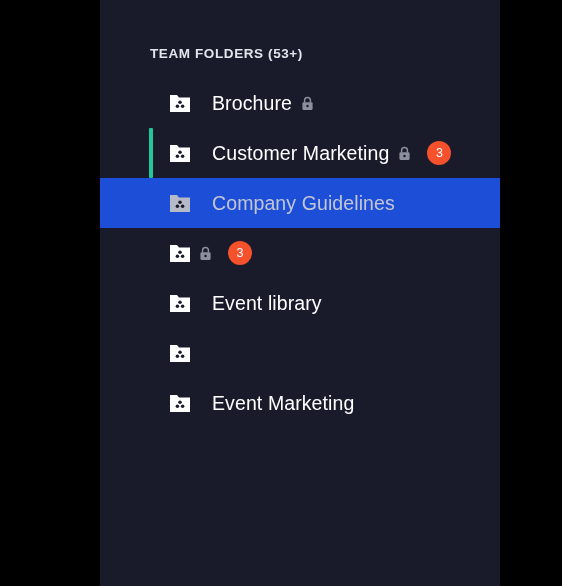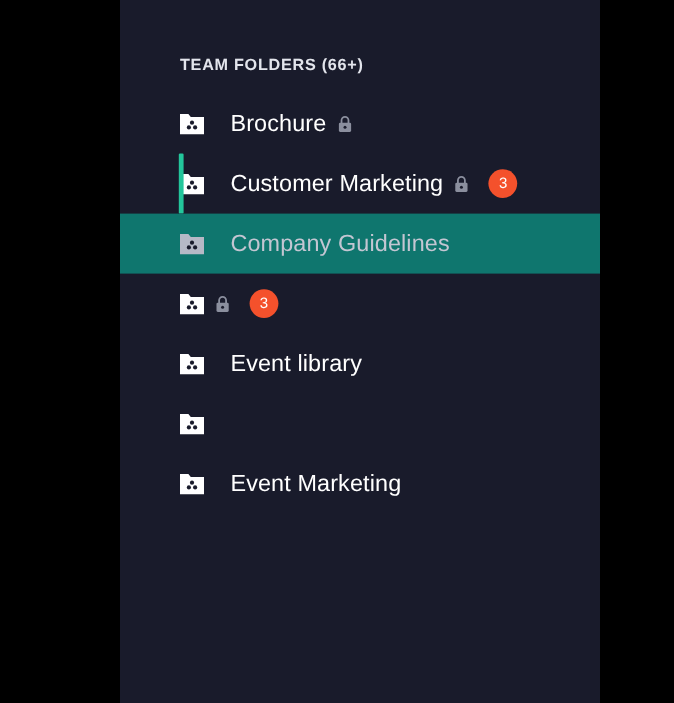--- a/index.html
+++ b/index.html
@@ -51,25 +51,25 @@
     width: 400px;
   }
 
   .folder-row {
     position: relative;
     height: 50px;
     width: 400px;
     display: flex;
     align-items: center;
     box-sizing: border-box;
-    padding-left: 50px;
+    padding-left: 70px;
   }
 
   .folder-row.hovered {
-    background: #0f766e;
+    background: #1d4ed8;
   }
 
   .active-bar {
     position: absolute;
     left: 49px;
     top: 0px;
     width: 4px;
     height: 50px;
     background: #23C69B;
     border-radius: 1px;
@@ -117,21 +117,21 @@
     flex: 0 0 auto;
     line-height: 1;
   }
 </style>
 </head>
 <body>
 
 <div id="root">
   <div class="sidebar">
 
-    <div class="section-header">TEAM FOLDERS (66+)</div>
+    <div class="section-header">TEAM FOLDERS (53+)</div>
 
     <div class="folder-list">
         <div class="folder-row">
           <svg class="folder-icon" viewBox="0 0 20 17">
             <path d="M0 0 H7 L9 2.6 H20 V17 H0 Z" fill="#FFFFFF"></path>
             <circle cx="10" cy="7.2" r="1.75" fill="#191B2B"></circle>
             <circle cx="7.4" cy="11.2" r="1.75" fill="#191B2B"></circle>
             <circle cx="12.6" cy="11.2" r="1.75" fill="#191B2B"></circle>
           </svg>
           <span class="folder-label">Brochure</span>

